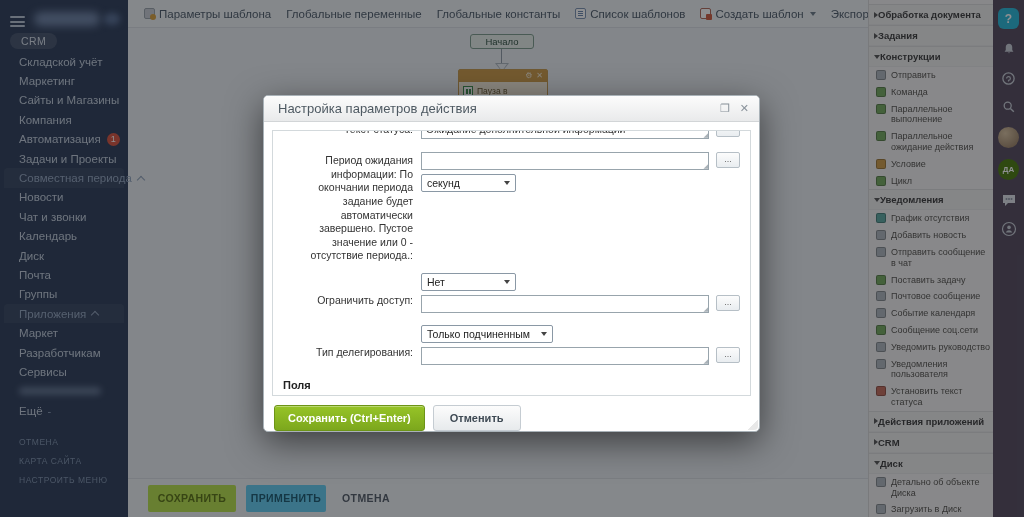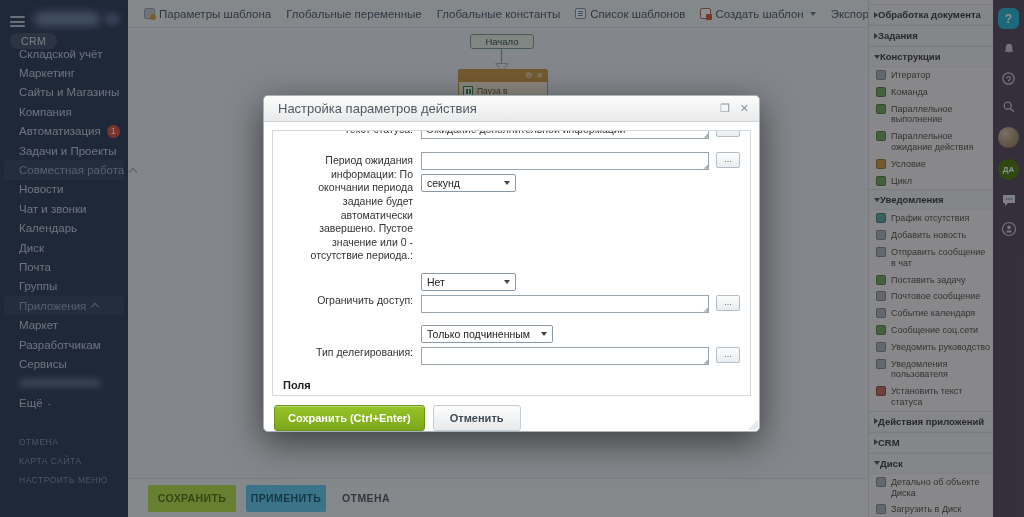--- a/index.html
+++ b/index.html
@@ -6,21 +6,21 @@
   html,body { width:1024px; height:517px; font-family:"Liberation Sans", sans-serif; background:#20293a; overflow:hidden; }
   .app { position:relative; width:1024px; height:517px; overflow:hidden; background:#eaeef1; }
 
   
   .left-sidebar { position:absolute; left:0; top:0; width:128px; height:517px; background:#2e3d59; z-index:1; }
   .burger { position:absolute; left:10px; top:16px; width:15px; height:11px; display:flex; flex-direction:column; justify-content:space-between; cursor:pointer; }
   .burger i { display:block; height:2px; background:#b9c4d4; border-radius:1px; }
   .logo-blur { position:absolute; left:34px; top:12px; width:66px; height:14px; border-radius:7px; background:rgba(170,195,235,.55); filter:blur(4px); }
   .logo-blur2 { position:absolute; left:104px; top:13px; width:16px; height:12px; border-radius:6px; background:rgba(140,170,220,.45); filter:blur(3px); }
   .crm-pill { position:absolute; left:10px; top:33px; padding:2px 11px; font-size:10.5px; color:#d7dfe9; background:rgba(255,255,255,.12); border-radius:10px; letter-spacing:.4px; }
-  .side-nav { position:absolute; left:0; top:44px; width:128px; }
+  .side-nav { position:absolute; left:0; top:52px; width:128px; }
   .s-item { height:19.4px; display:flex; align-items:center; padding-left:19px; font-size:11.5px; color:#c2cddb; white-space:nowrap; cursor:pointer; }
   .s-item.group { color:#94a6bf; background:rgba(255,255,255,.05); border-radius:4px 4px 0 0; margin:0 4px; padding-left:15px; }
   .chev-up { width:7px; height:7px; margin-left:6px; position:relative; }
   .chev-up::before { content:""; position:absolute; left:0; top:2px; width:5px; height:5px; border-left:1.5px solid #8fa0b8; border-top:1.5px solid #8fa0b8; transform:rotate(45deg); }
   .badge { margin-left:6px; min-width:13px; height:13px; border-radius:7px; background:#d8543f; color:#fff; font-size:9px; display:flex; align-items:center; justify-content:center; padding:0 3px; }
   .dash { margin-left:5px; color:#8fa0b8; font-size:11px; }
   .blur-item { height:19.4px; display:flex; align-items:center; padding-left:19px; }
   .blur-item i { display:block; width:82px; height:8px; border-radius:4px; background:rgba(180,200,230,.4); filter:blur(3px); }
   .side-foot { position:absolute; left:19px; top:437px; }
   .side-foot .f-link { font-size:8.5px; letter-spacing:.5px; color:#7f92ac; margin-bottom:9px; cursor:pointer; white-space:nowrap; }
@@ -129,21 +129,21 @@
           <span>Компания</span>
         </div>
       <div class="s-item">
           <span>Автоматизация</span>
           <span class="badge">1</span>
         </div>
       <div class="s-item">
           <span>Задачи и Проекты</span>
         </div>
       <div class="s-item group">
-          <span>Совместная работа</span>
+          <span>Совместная периода</span>
           <span class="chev-up"></span>
         </div>
       <div class="s-item">
           <span>Новости</span>
         </div>
       <div class="s-item">
           <span>Чат и звонки</span>
         </div>
       <div class="s-item">
           <span>Календарь</span>
@@ -248,21 +248,21 @@
     <div class="p-head">
         <span class="caret-r"></span>
         <span>Задания</span>
       </div>
     <div class="p-head">
         <span class="caret-d"></span>
         <span>Конструкции</span>
       </div>
     <div class="p-item">
         <span class="pi c-gray"></span>
-        <span>Итератор</span>
+        <span>Отправить</span>
       </div>
     <div class="p-item">
         <span class="pi c-green"></span>
         <span>Команда</span>
       </div>
     <div class="p-item">
         <span class="pi c-green"></span>
         <span>Параллельное выполнение</span>
       </div>
     <div class="p-item">

